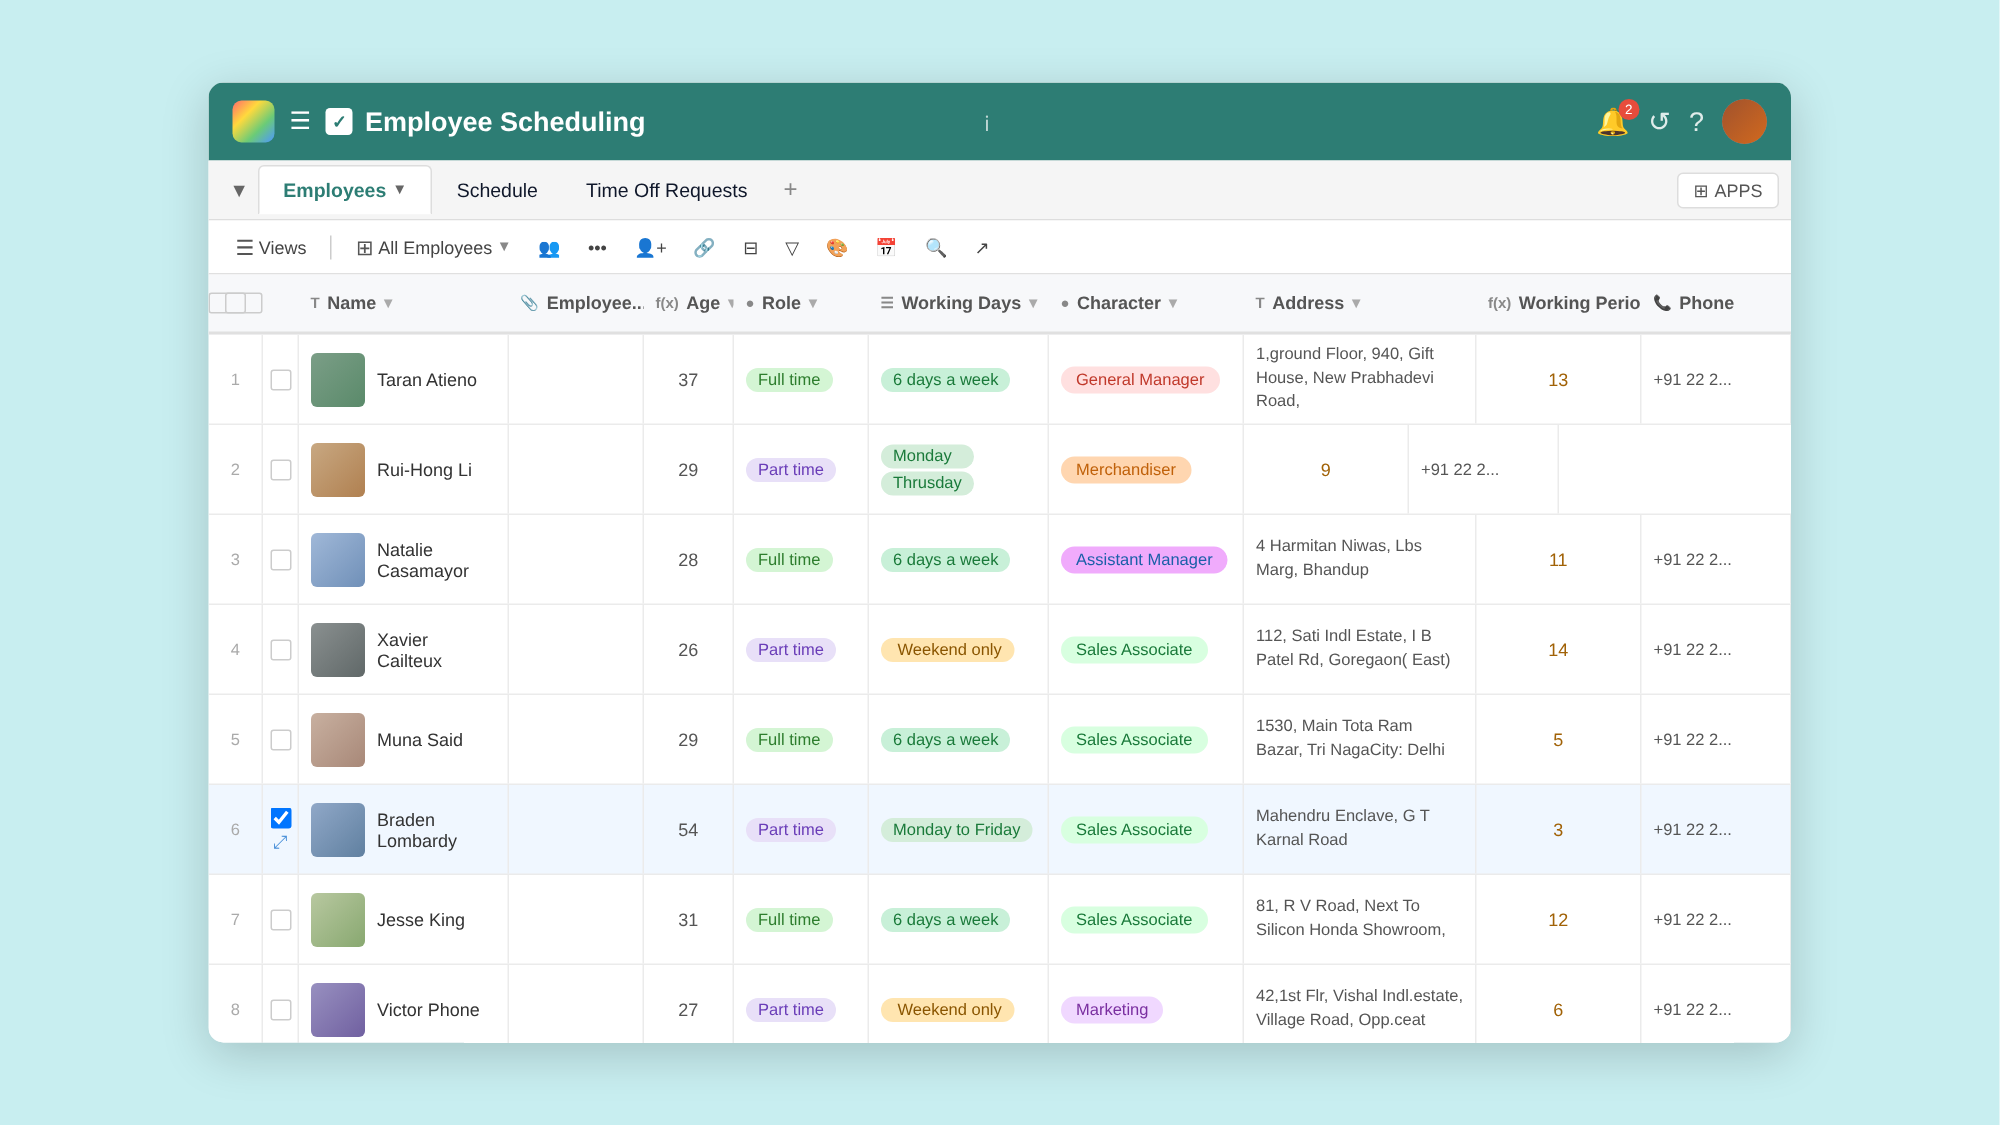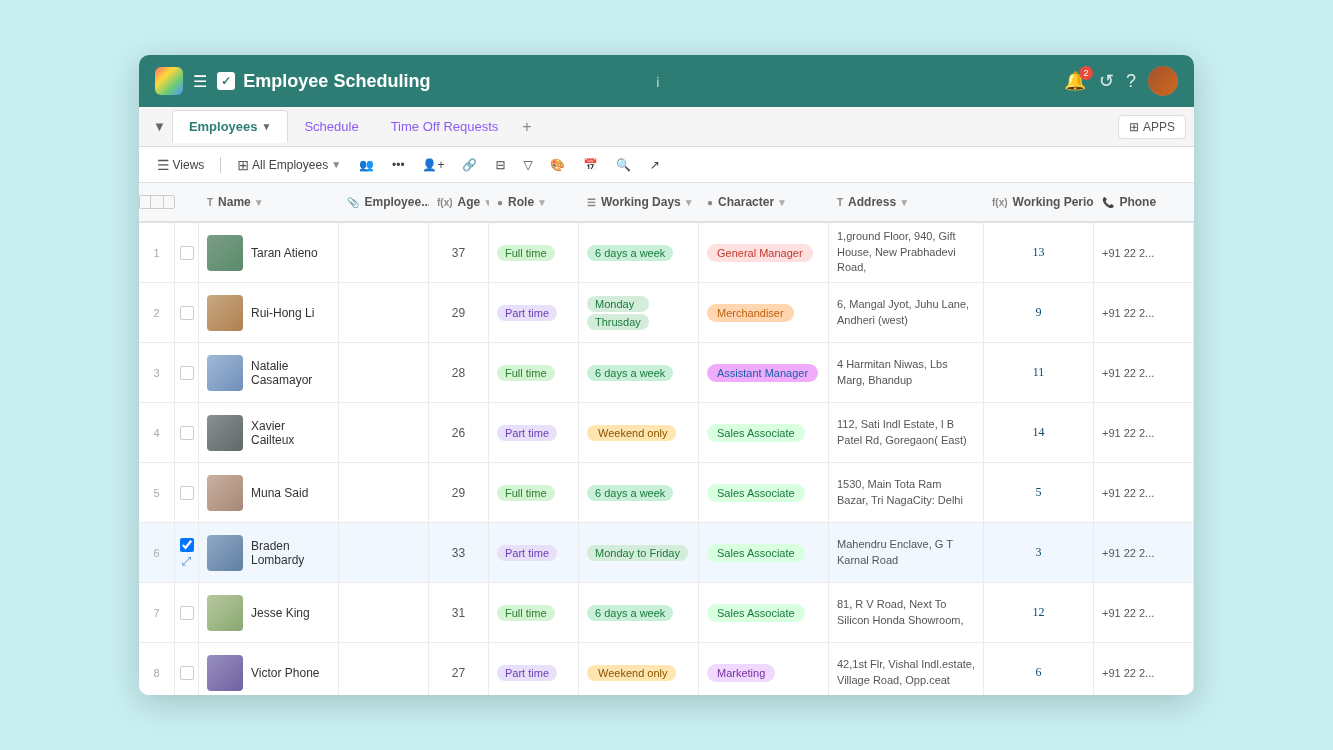--- a/index.html
+++ b/index.html
@@ -123,21 +123,21 @@
     .tab-collapse-btn {
       color: #666;
       padding: 4px 6px;
       cursor: pointer;
       font-size: 13px;
     }
     .tab {
       padding: 8px 16px;
       cursor: pointer;
       font-size: 13px;
-      color: #8b5cf6;
+      color: #0f172a;
       border-radius: 4px 4px 0 0;
       display: flex; align-items: center; gap: 4px;
     }
     .tab.active {
       background: #fff;
       font-weight: 600;
       color: #2d7d74;
       border: 1px solid #ddd;
       border-bottom: 1px solid #fff;
       align-items: center;
@@ -253,21 +253,21 @@
       font-size: 11px;
     }
     .cell-check { width: 14px; height: 14px; border: 1px solid #ccc; border-radius: 2px; }
     .cell-name { width: 140px; min-width: 140px; }
     .cell-emp { width: 90px; min-width: 90px; }
     .cell-age { width: 60px; min-width: 60px; justify-content: center; color: #555; }
     .cell-role { width: 90px; min-width: 90px; }
     .cell-working { width: 120px; min-width: 120px; }
     .cell-char { width: 130px; min-width: 130px; }
     .cell-addr { width: 155px; min-width: 155px; font-size: 11px; color: #555; line-height: 1.4; }
-    .cell-period { width: 110px; min-width: 110px; justify-content: center; color: #0c4a6e; font-family: Liberation Serif, serif; }
+    .cell-period { width: 110px; min-width: 110px; justify-content: center; color: #a16207; }
     .cell-phone { width: 100px; min-width: 100px; font-size: 11px; color: #555; }
 
     .employee-thumb {
       width: 36px; height: 36px;
       border-radius: 4px;
       background: #ddd;
       flex-shrink: 0;
       margin-right: 8px;
       overflow: hidden;
     }
@@ -498,21 +498,20 @@
     </div>
     <div class="cell cell-working">
           <div class="multi-badge">
             <span class="badge badge-monday">Monday</span>
             <span class="badge badge-thursday">Thrusday</span>
           </div>
         </div>
     <div class="cell cell-char">
       <span class="char-badge char-merch">Merchandiser</span>
     </div>
-    <div class="cell cell-addr">6, Mangal Jyot, Juhu Lane, Andheri (west)</div>
     <div class="cell cell-period">9</div>
     <div class="cell cell-phone">+91 22 2...</div>
   </div>
       <div class="table-row">
     <div class="cell cell-num">3</div>
     <div class="cell" style="width:24px;min-width:24px;flex-direction:column;align-items:center;justify-content:center;gap:2px;padding:2px;">
       <div style="width:14px;height:14px;border:1px solid #ccc;border-radius:2px;"></div>
 
     </div>
     <div class="cell cell-name">
@@ -588,21 +587,21 @@
     <div class="cell cell-num">6</div>
     <div class="cell" style="width:24px;min-width:24px;flex-direction:column;align-items:center;justify-content:center;gap:2px;padding:2px;">
       <input type="checkbox" checked="" style="width: 14px; height: 14px;">
       <span style="color:#4a90d9;font-size:12px;cursor:pointer;">⤢</span>
     </div>
     <div class="cell cell-name">
       <div class="employee-thumb av6"></div>
       <span class="emp-name">Braden Lombardy</span>
     </div>
     <div class="cell cell-emp"></div>
-    <div class="cell cell-age">33</div>
+    <div class="cell cell-age">54</div>
     <div class="cell cell-role">
       <span class="badge badge-part">Part time</span>
     </div>
     <div class="cell cell-working">
           <span class="badge badge-monday-friday">Monday to Friday</span>
         </div>
     <div class="cell cell-char">
       <span class="char-badge char-sales">Sales Associate</span>
     </div>
     <div class="cell cell-addr">Mahendru Enclave, G T Karnal Road</div>

